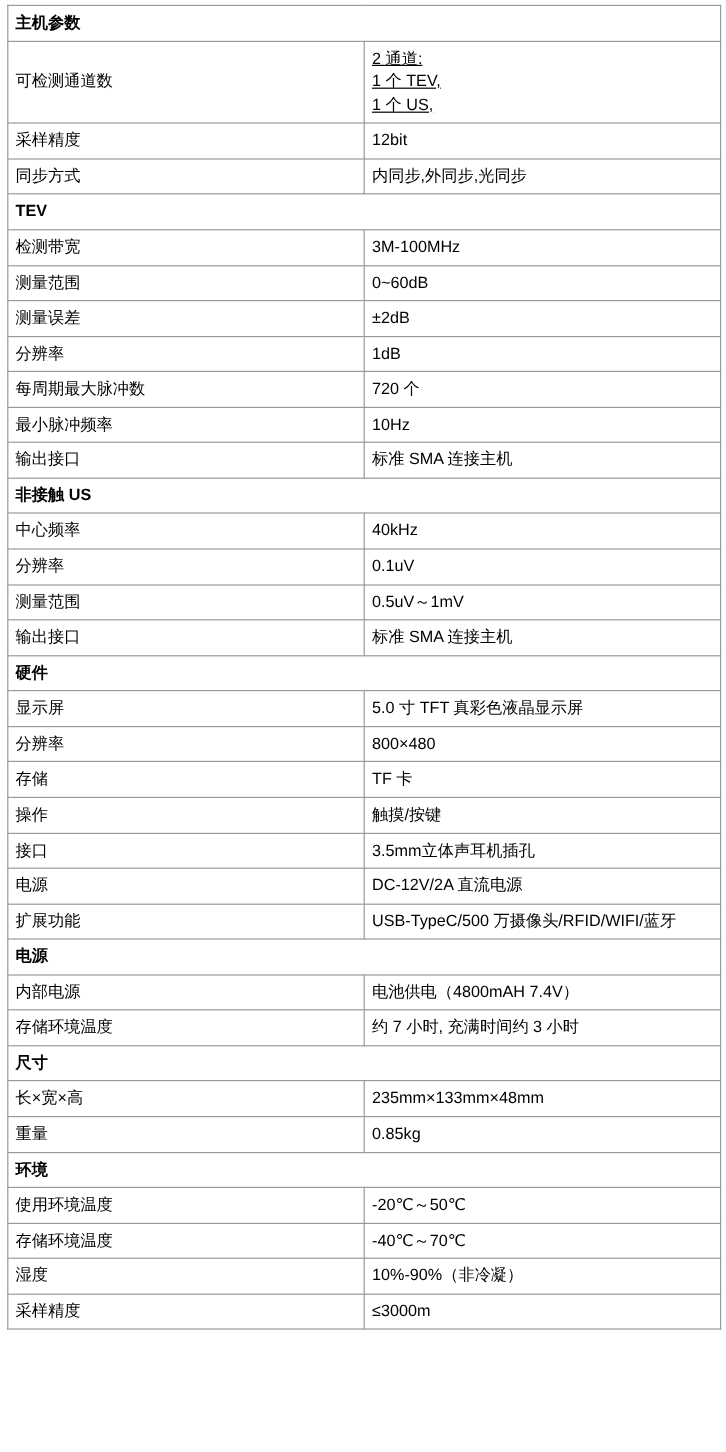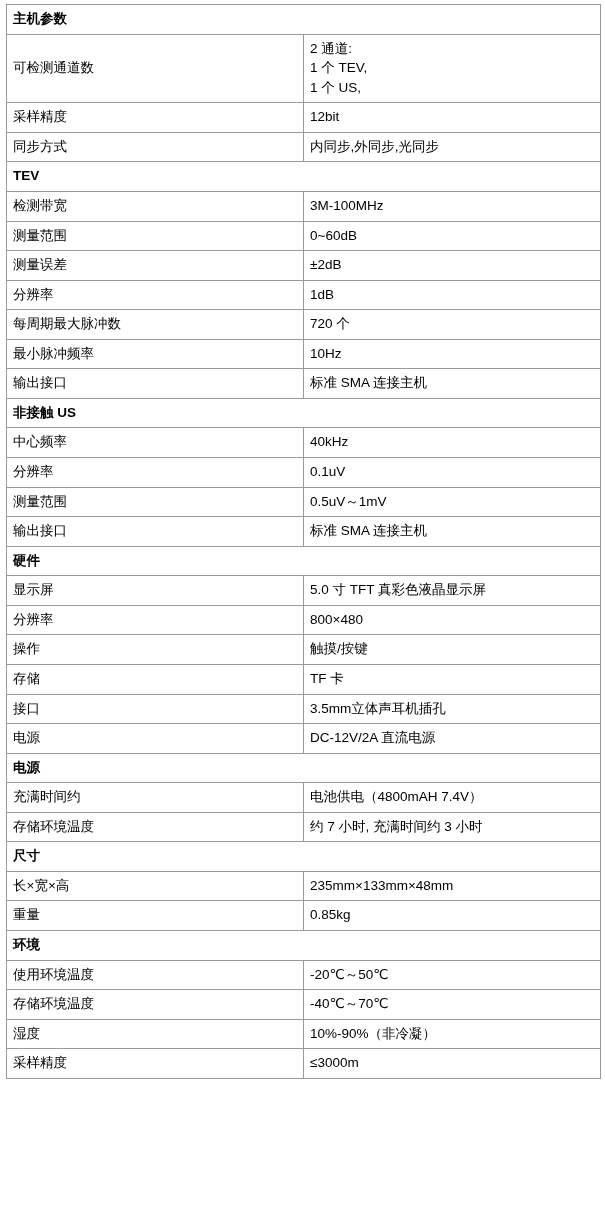--- a/index.html
+++ b/index.html
@@ -39,20 +39,21 @@
     padding-bottom: 5px;
     margin-left: 36px;
   }
   .multi-line {
     line-height: 1.7;
     padding-top: 6px;
     padding-bottom: 6px;
   }
   .multi-line div {
     white-space: nowrap;
+    text-decoration: underline;
   }
 </style>
 </head>
 <body>
 
 <table class="spec-table">
   <tbody>
 
     <tr class="section-row">
       <td colspan="2">主机参数</td>
@@ -131,41 +132,45 @@
     </tr>
     <tr>
       <td class="col-label">显示屏</td>
       <td>5.0 寸 TFT 真彩色液晶显示屏</td>
     </tr>
     <tr>
       <td class="col-label">分辨率</td>
       <td>800×480</td>
     </tr>
     <tr>
+      <td class="col-label">存储</td>
+      <td>TF 卡</td>
+    </tr>
+    <tr>
       <td class="col-label">操作</td>
       <td>触摸/按键</td>
     </tr>
     <tr>
-      <td class="col-label">存储</td>
-      <td>TF 卡</td>
-    </tr>
-    <tr>
       <td class="col-label">接口</td>
       <td>3.5mm立体声耳机插孔</td>
     </tr>
     <tr>
       <td class="col-label">电源</td>
       <td>DC-12V/2A 直流电源</td>
     </tr>
+    <tr>
+      <td class="col-label">扩展功能</td>
+      <td>USB-TypeC/500 万摄像头/RFID/WIFI/蓝牙</td>
+    </tr>
 
     <tr class="section-row">
       <td colspan="2">电源</td>
     </tr>
     <tr>
-      <td class="col-label">充满时间约</td>
+      <td class="col-label">内部电源</td>
       <td>电池供电（4800mAH 7.4V）</td>
     </tr>
     <tr>
       <td class="col-label">存储环境温度</td>
       <td>约 7 小时, 充满时间约 3 小时</td>
     </tr>
 
     <tr class="section-row">
       <td colspan="2">尺寸</td>
     </tr>

